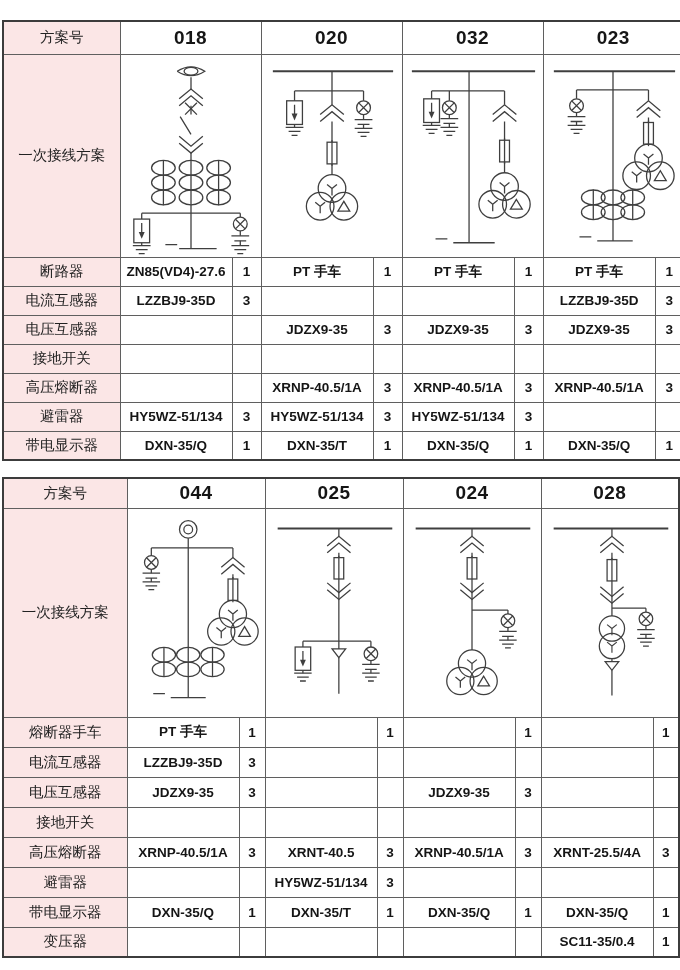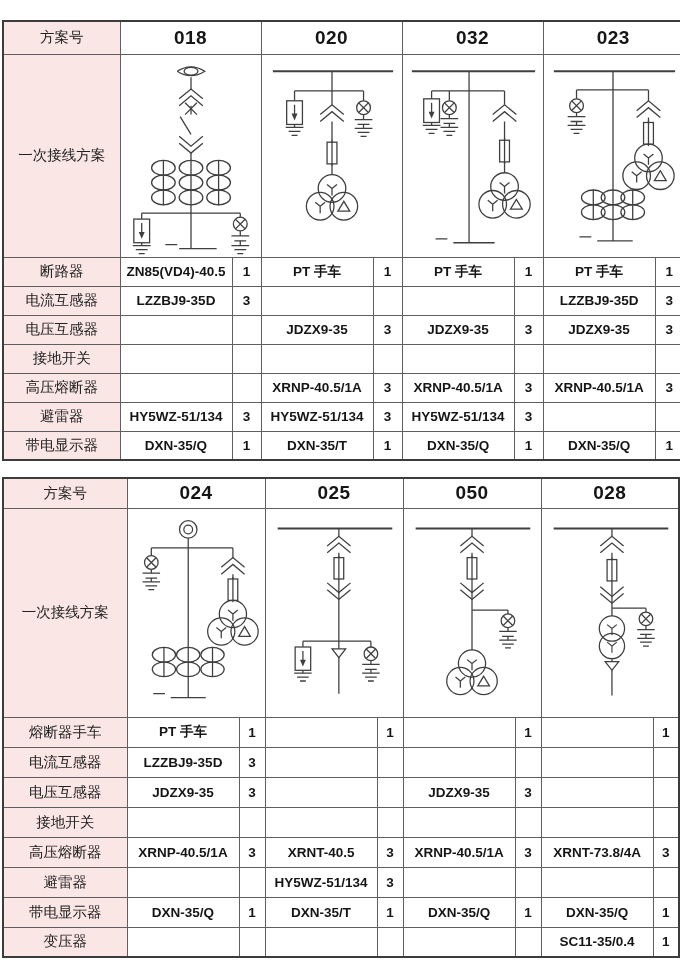--- a/index.html
+++ b/index.html
@@ -175,21 +175,21 @@
               <use href="#s-ct" x="70" y="142"></use>
               <use href="#s-ct" x="90" y="142"></use>
           <use href="#s-ct" x="50" y="157"></use>
               <use href="#s-ct" x="70" y="157"></use>
               <use href="#s-ct" x="90" y="157"></use>
         </svg>
       </td>
     </tr>
     <tr class="r1">
       <th class="l">断路器</th>
-      <td class="m">ZN85(VD4)-40.5</td>
+      <td class="m">ZN85(VD4)-27.6</td>
           <td class="q">1</td>
       <td class="m">PT 手车</td>
           <td class="q">1</td>
       <td class="m">PT 手车</td>
           <td class="q">1</td>
       <td class="m">PT 手车</td>
           <td class="q">1</td>
     </tr>
     <tr class="r1">
       <th class="l">电流互感器</th>
@@ -268,23 +268,23 @@
       <col style="width:112px">
         <col style="width:26px">
         <col style="width:112px">
       <col style="width:26px">
         <col style="width:112px">
         <col style="width:26px">
     </colgroup>
     <tbody>
         <tr class="hdr2">
       <th class="l">方案号</th>
+      <th colspan="2" class="schemeno">044</th>
+      <th colspan="2" class="schemeno">025</th>
       <th colspan="2" class="schemeno">024</th>
-      <th colspan="2" class="schemeno">025</th>
-      <th colspan="2" class="schemeno">050</th>
       <th colspan="2" class="schemeno">028</th>
     </tr>
     <tr class="dia2">
       <th class="l">一次接线方案</th>
       <td colspan="2" class="dcell">
         <svg class="diag" viewBox="0 0 140 206" width="136" height="204">
           <g stroke="#3f3f3f" stroke-width="1.3" fill="none">
             <circle cx="62" cy="17" r="9"></circle>
                 <circle cx="62" cy="17" r="4.5"></circle>
           </g>
@@ -396,21 +396,21 @@
           <td class="q"></td>
     </tr>
     <tr class="r2">
       <th class="l">高压熔断器</th>
       <td class="m">XRNP-40.5/1A</td>
           <td class="q">3</td>
       <td class="m">XRNT-40.5</td>
           <td class="q">3</td>
       <td class="m">XRNP-40.5/1A</td>
           <td class="q">3</td>
-      <td class="m">XRNT-73.8/4A</td>
+      <td class="m">XRNT-25.5/4A</td>
           <td class="q">3</td>
     </tr>
     <tr class="r2">
       <th class="l">避雷器</th>
       <td class="m"></td>
           <td class="q"></td>
       <td class="m">HY5WZ-51/134</td>
           <td class="q">3</td>
       <td class="m"></td>
           <td class="q"></td>

